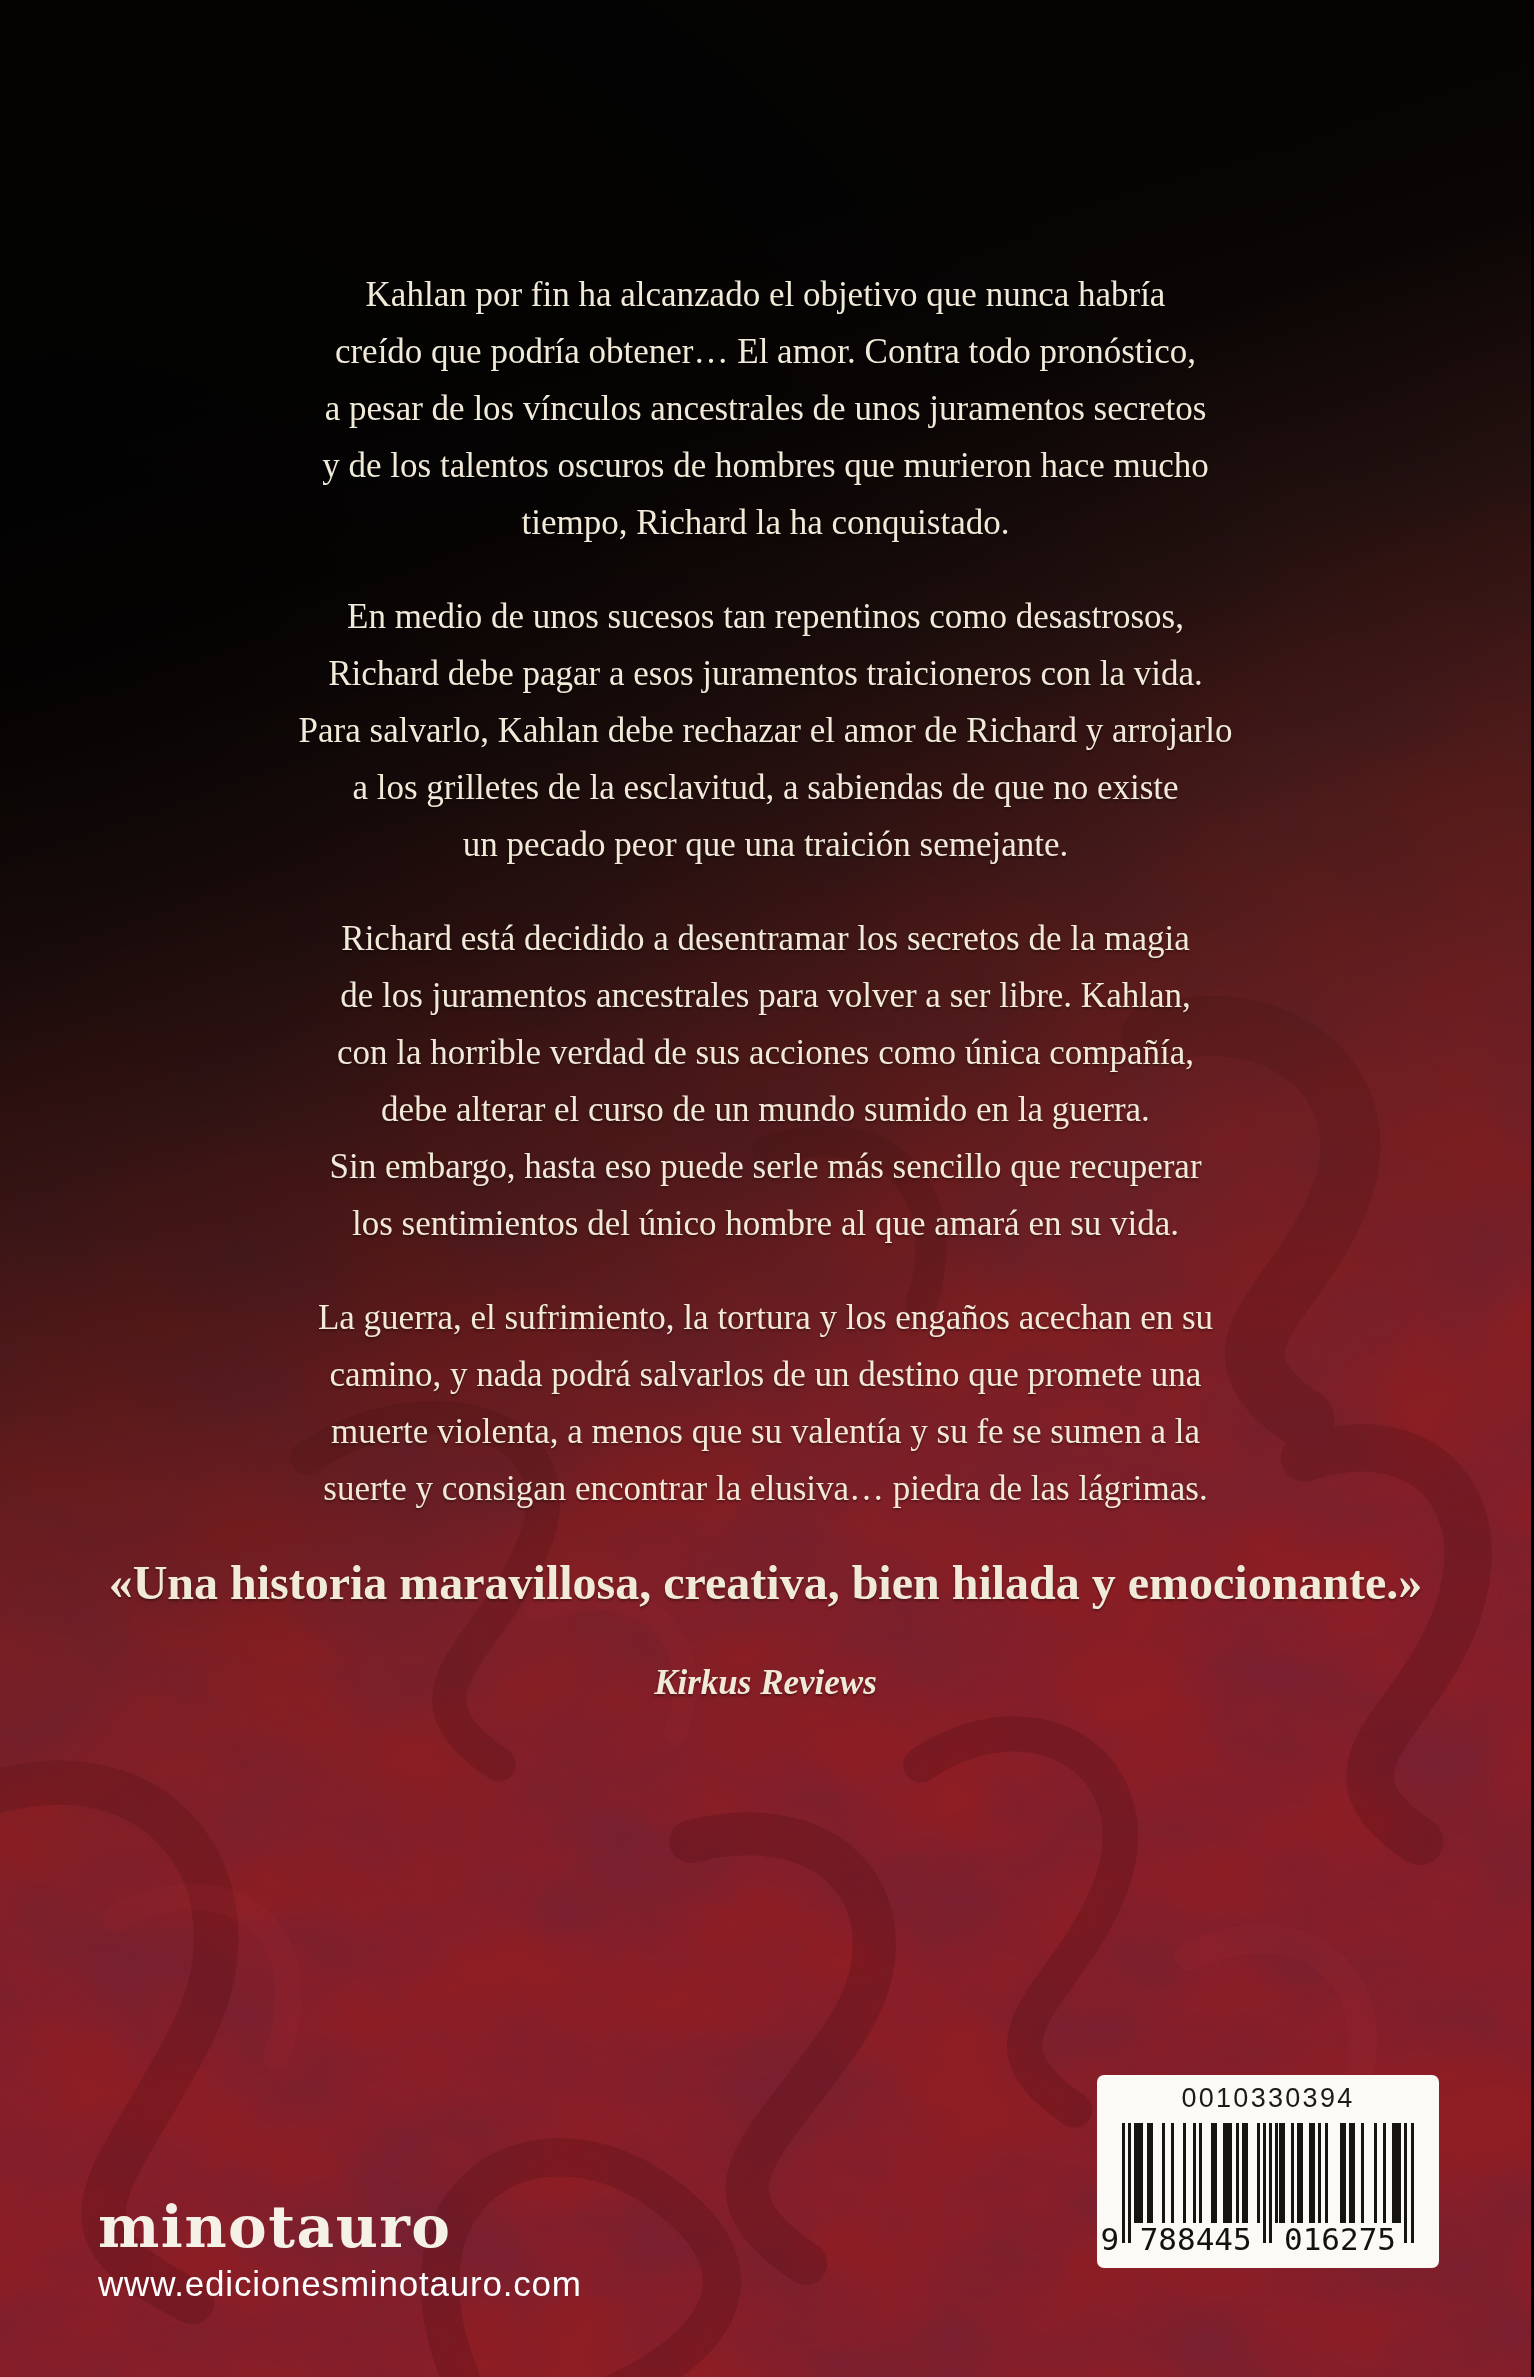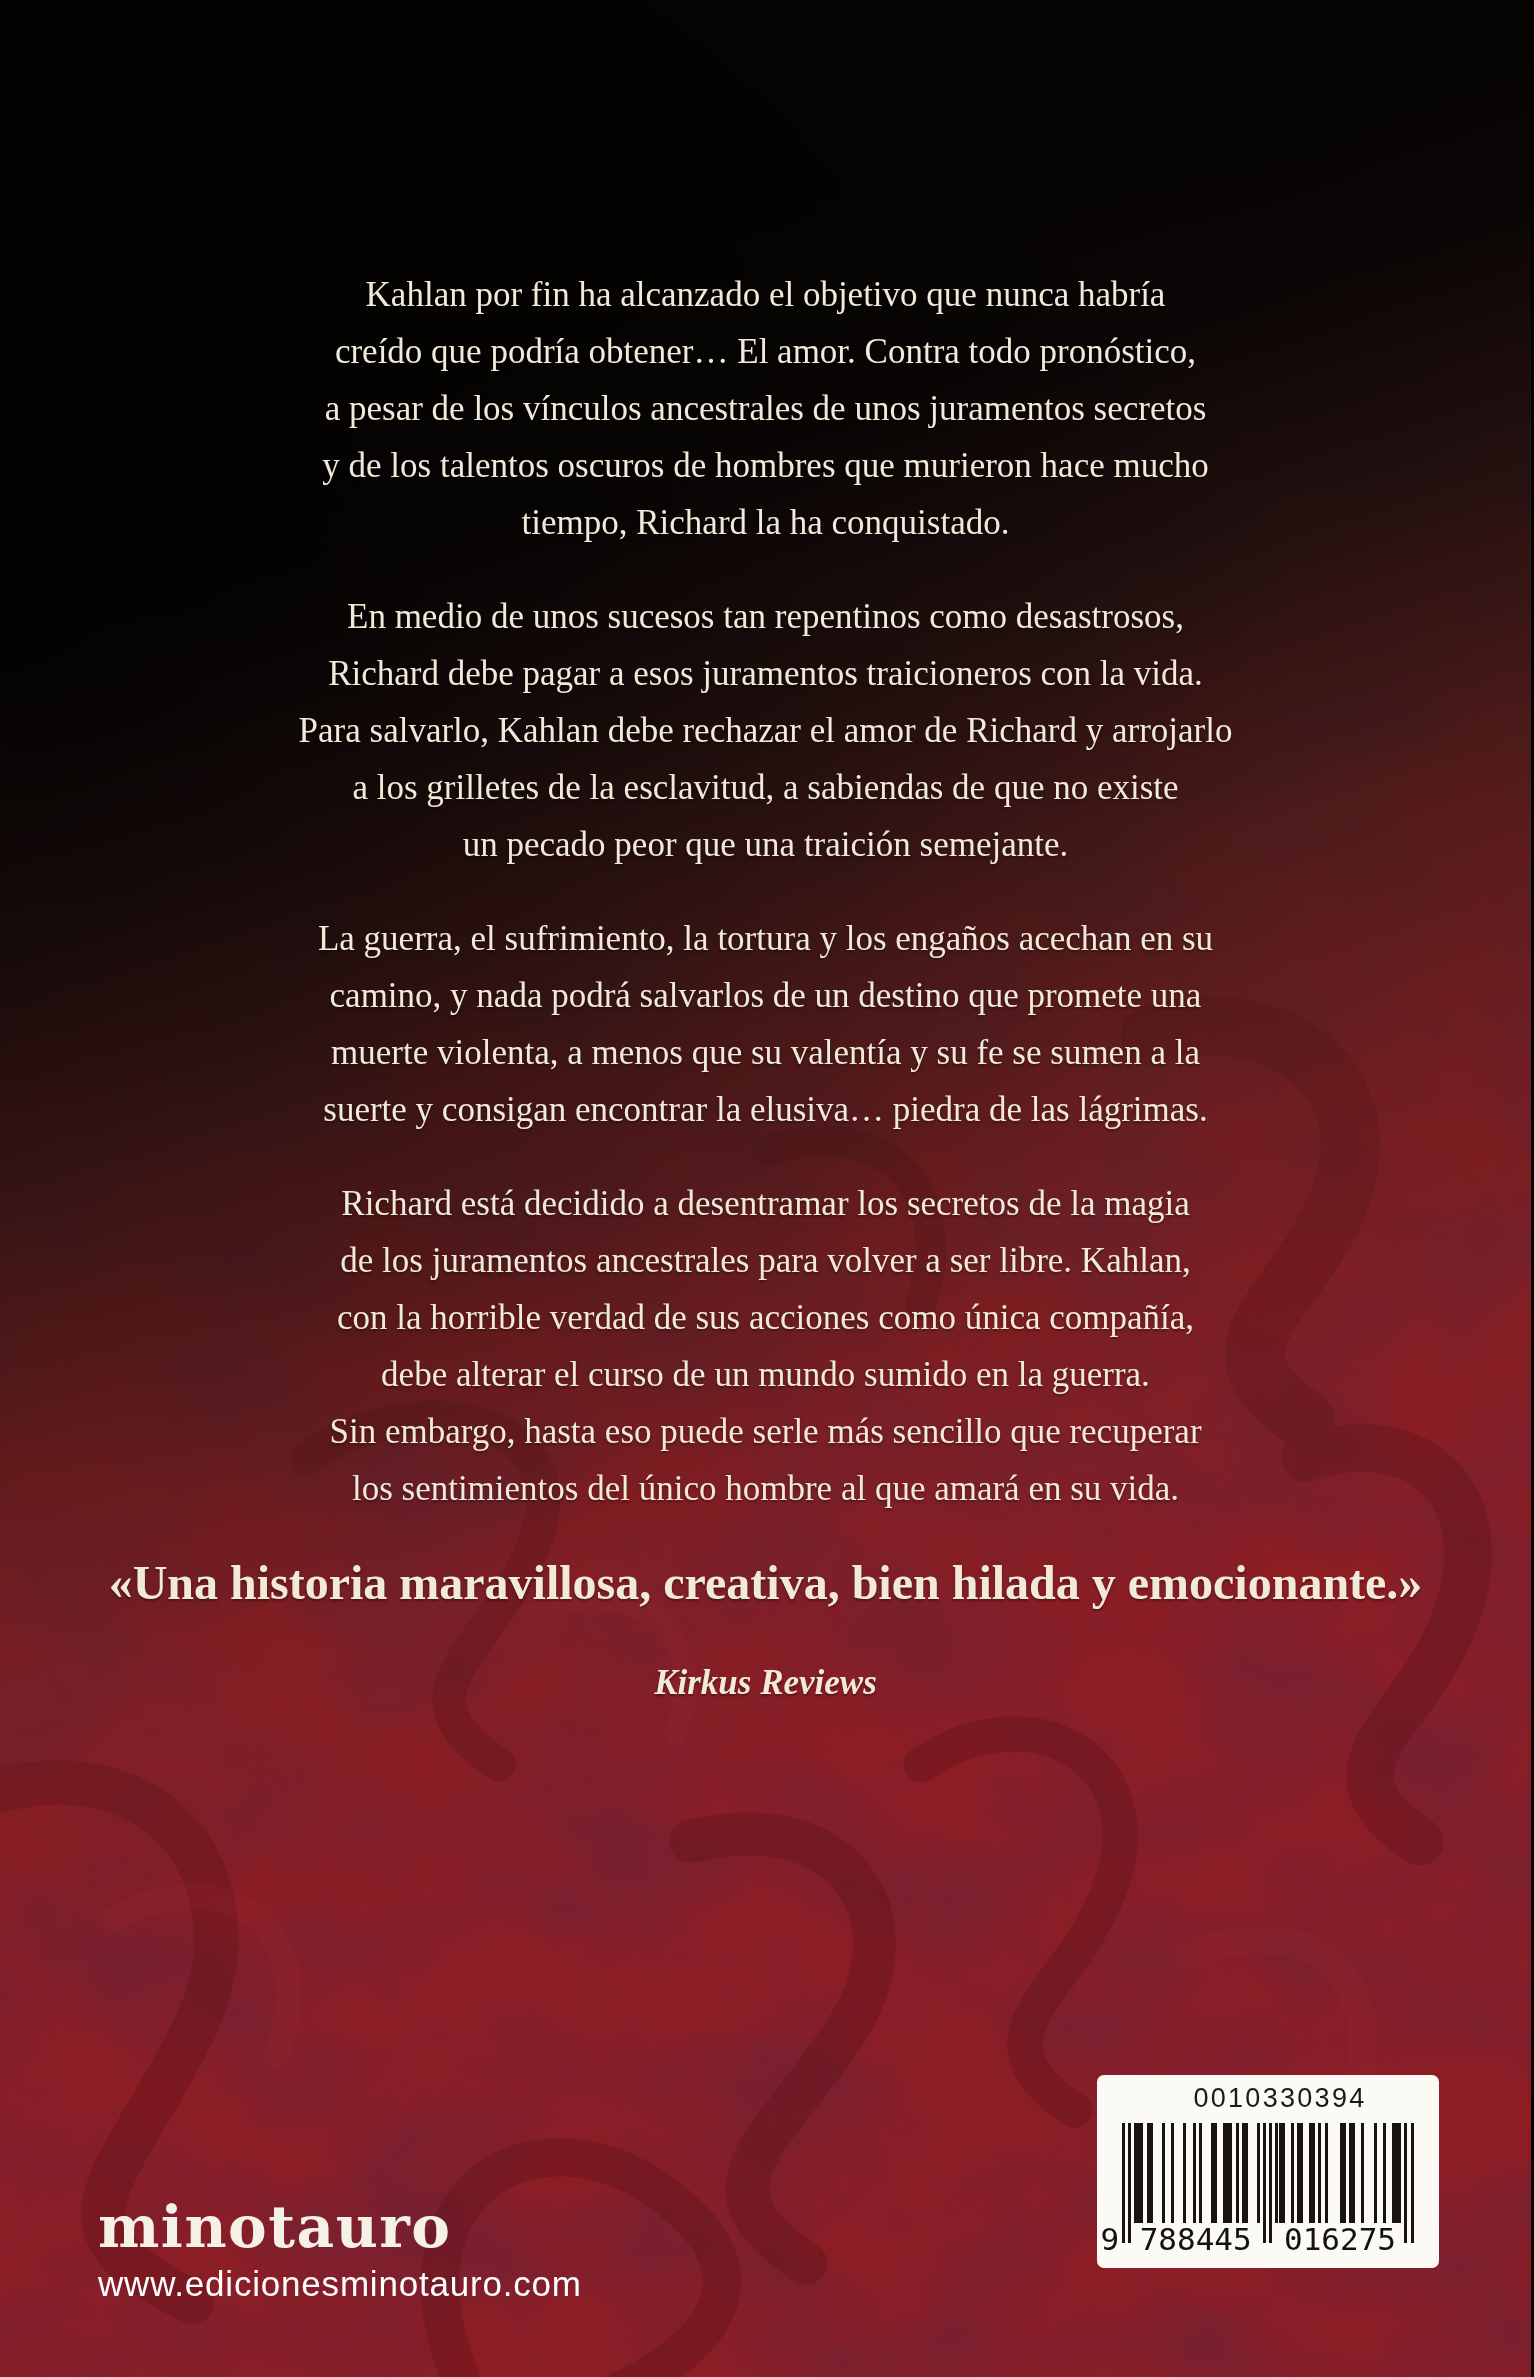--- a/index.html
+++ b/index.html
@@ -32,21 +32,21 @@
   
   .logo{position:absolute;z-index:3;left:98px;top:2193px;
         font-family:"DejaVu Serif",serif;font-weight:bold;
         font-size:58px;line-height:69px;color:#f5f1e6;letter-spacing:1.5px;}
   .website{position:absolute;z-index:3;left:98px;top:2265px;
            font-family:"Liberation Sans",sans-serif;font-size:35px;line-height:38px;
            color:#ffffff;letter-spacing:0.8px;}
   
   .barcode-box{position:absolute;z-index:3;left:1097px;top:2075px;
                width:342px;height:193px;background:#fbfaf5;border-radius:7px;}
-  .barcode-top{position:absolute;top:7.7px;left:12px;width:100%;text-align:center;
+  .barcode-top{position:absolute;top:7.7px;left:0;width:100%;text-align:center;
                font-family:"Liberation Sans",sans-serif;font-size:27px;
                letter-spacing:2.3px;color:#1c1a18;}
   .bars{position:absolute;left:25px;top:48px;width:292px;height:120px;}
   .bar{position:absolute;top:0;width:3.1px;height:100px;background:#181410;}
   .bar.guard{height:120px;}
   .barcode-digits{position:absolute;left:0;top:98px;width:292px;height:38px;
                   font-family:"DejaVu Sans Mono",monospace;font-size:31px;
                   color:#14110e;}
   .barcode-digits .d-first{position:absolute;left:-21.5px;top:0;}
   .barcode-digits .d-g1{position:absolute;left:10.7px;width:126px;top:0;text-align:center;}
@@ -94,30 +94,30 @@
       <p>Kahlan por fin ha alcanzado el objetivo que nunca habría
 creído que podría obtener… El amor. Contra todo pronóstico,
 a pesar de los vínculos ancestrales de unos juramentos secretos
 y de los talentos oscuros de hombres que murieron hace mucho
 tiempo, Richard la ha conquistado.</p>
       <p>En medio de unos sucesos tan repentinos como desastrosos,
 Richard debe pagar a esos juramentos traicioneros con la vida.
 Para salvarlo, Kahlan debe rechazar el amor de Richard y arrojarlo
 a los grilletes de la esclavitud, a sabiendas de que no existe
 un pecado peor que una traición semejante.</p>
-      <p>La guerra, el sufrimiento, la tortura y los engaños acechan en su
-camino, y nada podrá salvarlos de un destino que promete una
-muerte violenta, a menos que su valentía y su fe se sumen a la
-suerte y consigan encontrar la elusiva… piedra de las lágrimas.</p>
       <p>Richard está decidido a desentramar los secretos de la magia
 de los juramentos ancestrales para volver a ser libre. Kahlan,
 con la horrible verdad de sus acciones como única compañía,
 debe alterar el curso de un mundo sumido en la guerra.
 Sin embargo, hasta eso puede serle más sencillo que recuperar
 los sentimientos del único hombre al que amará en su vida.</p>
+      <p>La guerra, el sufrimiento, la tortura y los engaños acechan en su
+camino, y nada podrá salvarlos de un destino que promete una
+muerte violenta, a menos que su valentía y su fe se sumen a la
+suerte y consigan encontrar la elusiva… piedra de las lágrimas.</p>
     </section>
     <p class="quote">«Una historia maravillosa, creativa, bien hilada y emocionante.»</p>
     <p class="attribution">Kirkus Reviews</p>
   </main>
 
   <div class="logo">minotauro</div>
   <div class="website">www.edicionesminotauro.com</div>
 
   <div class="barcode-box">
     <div class="barcode-top">0010330394</div>

